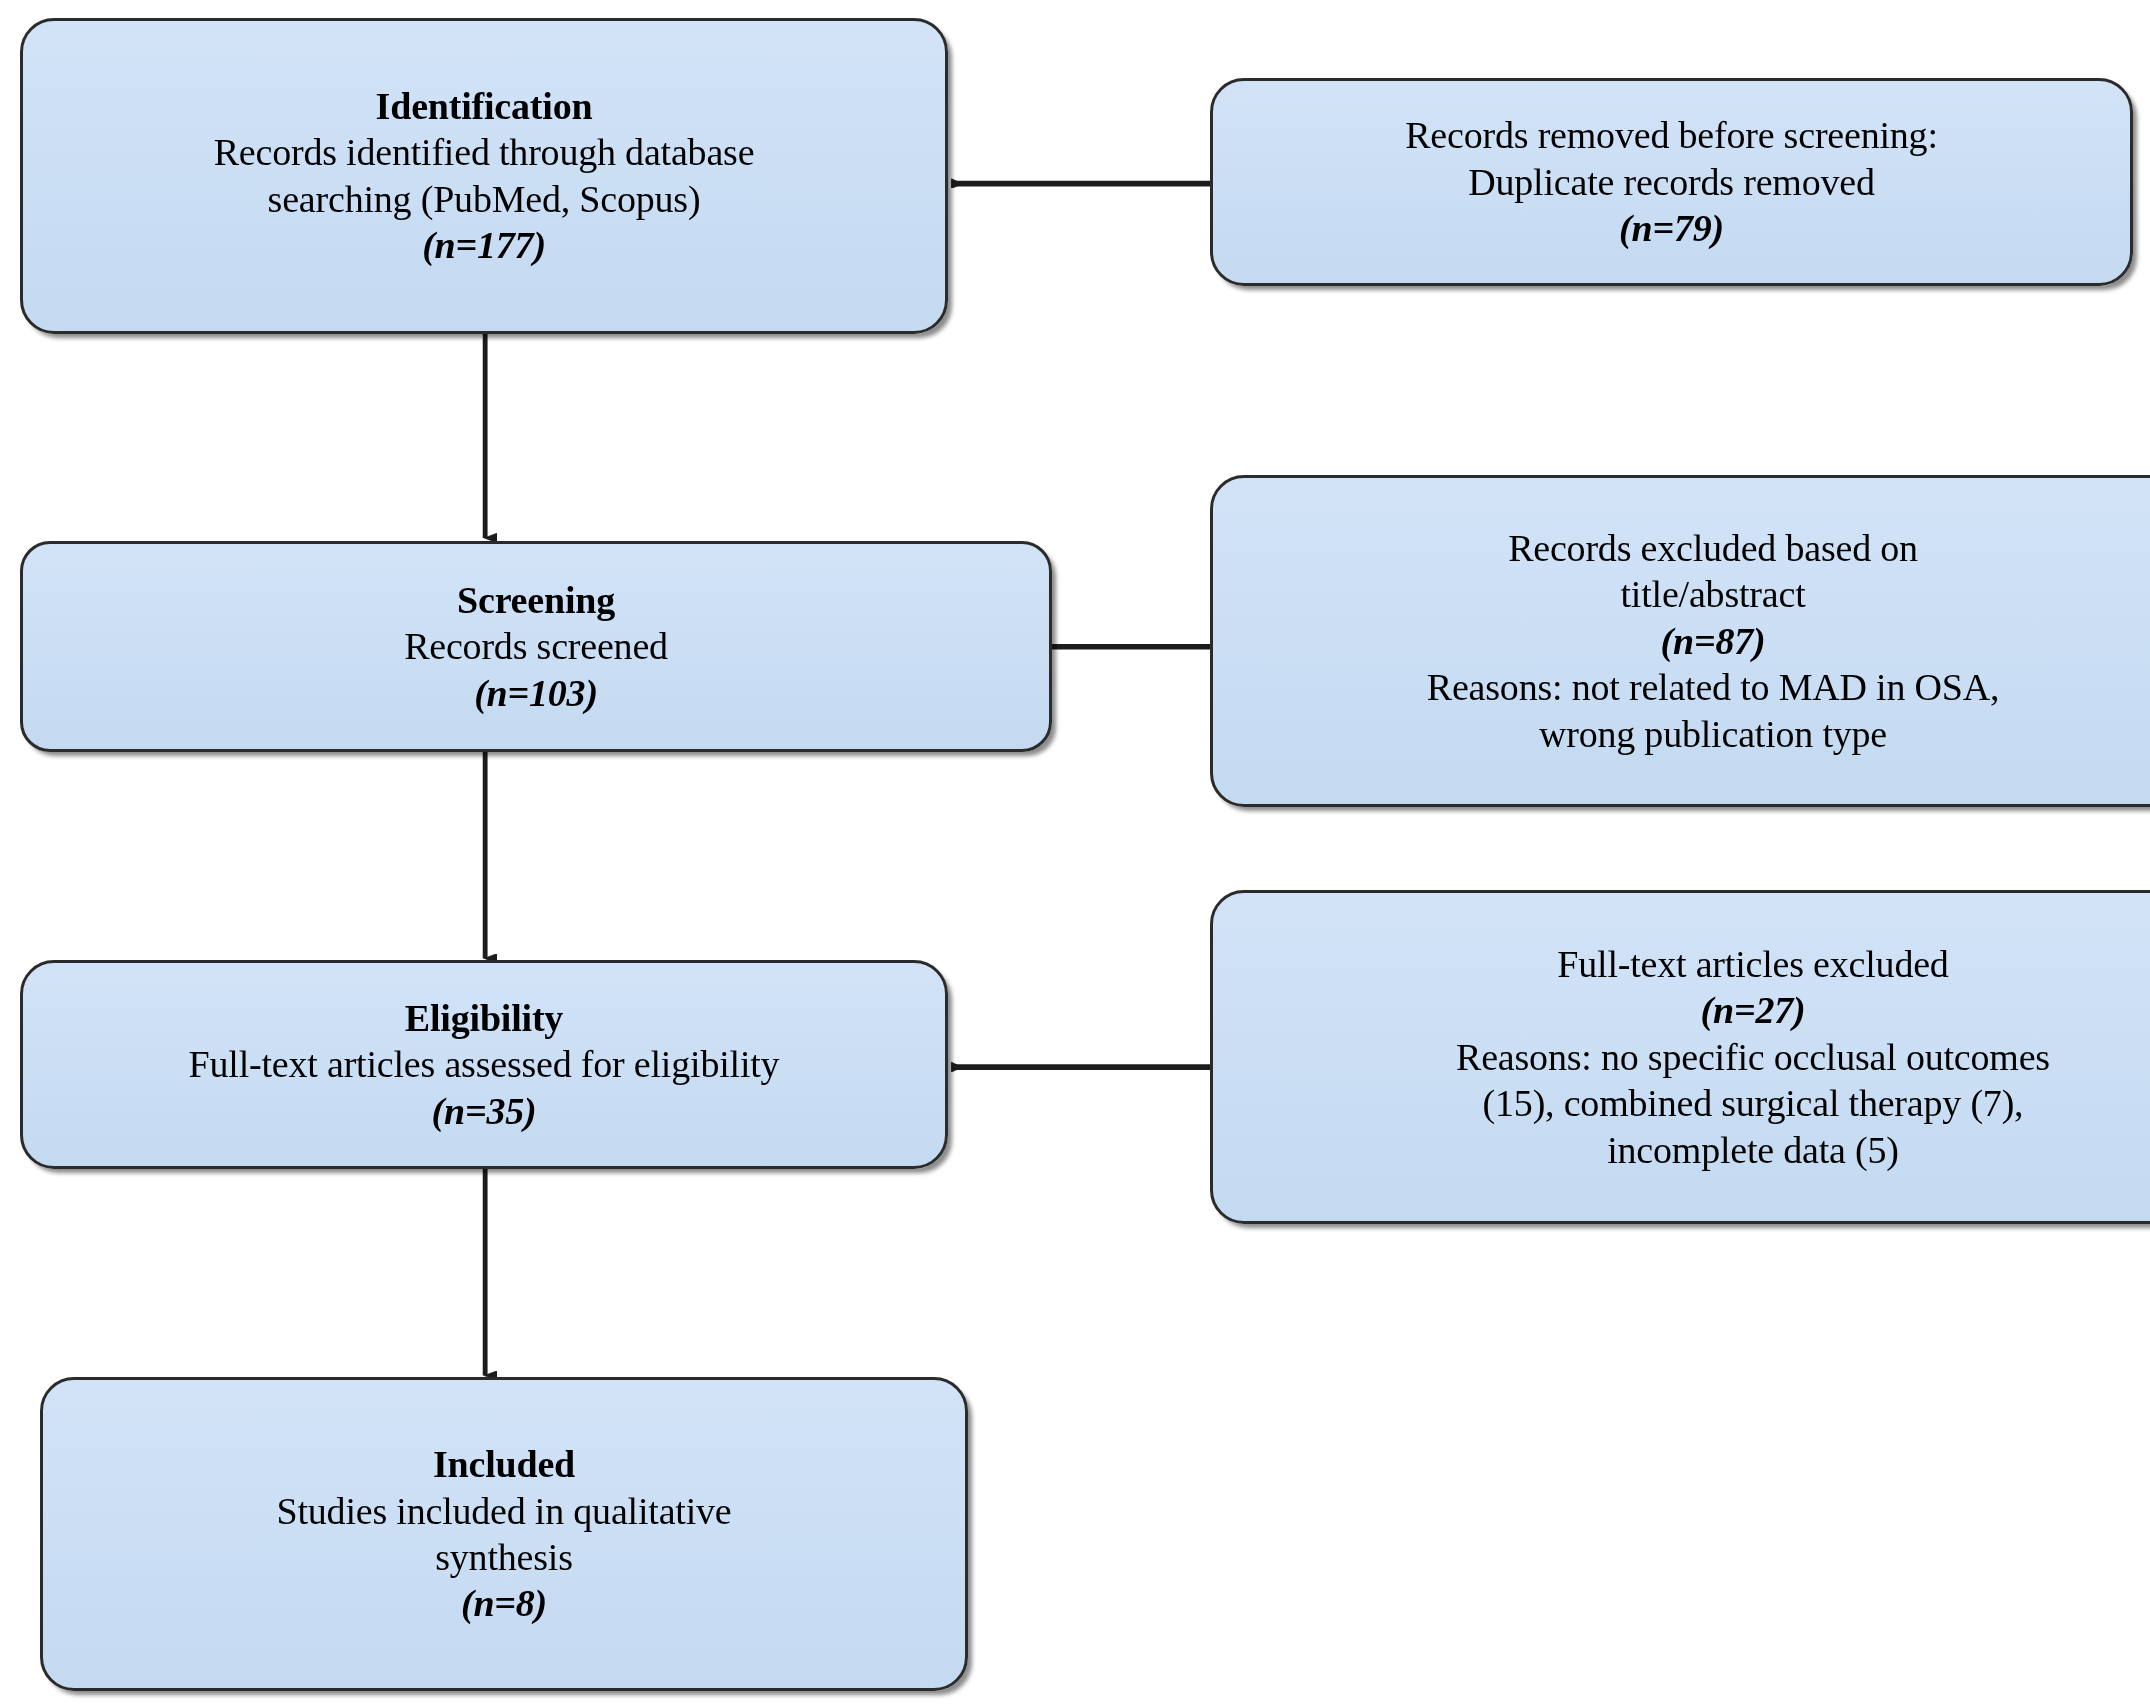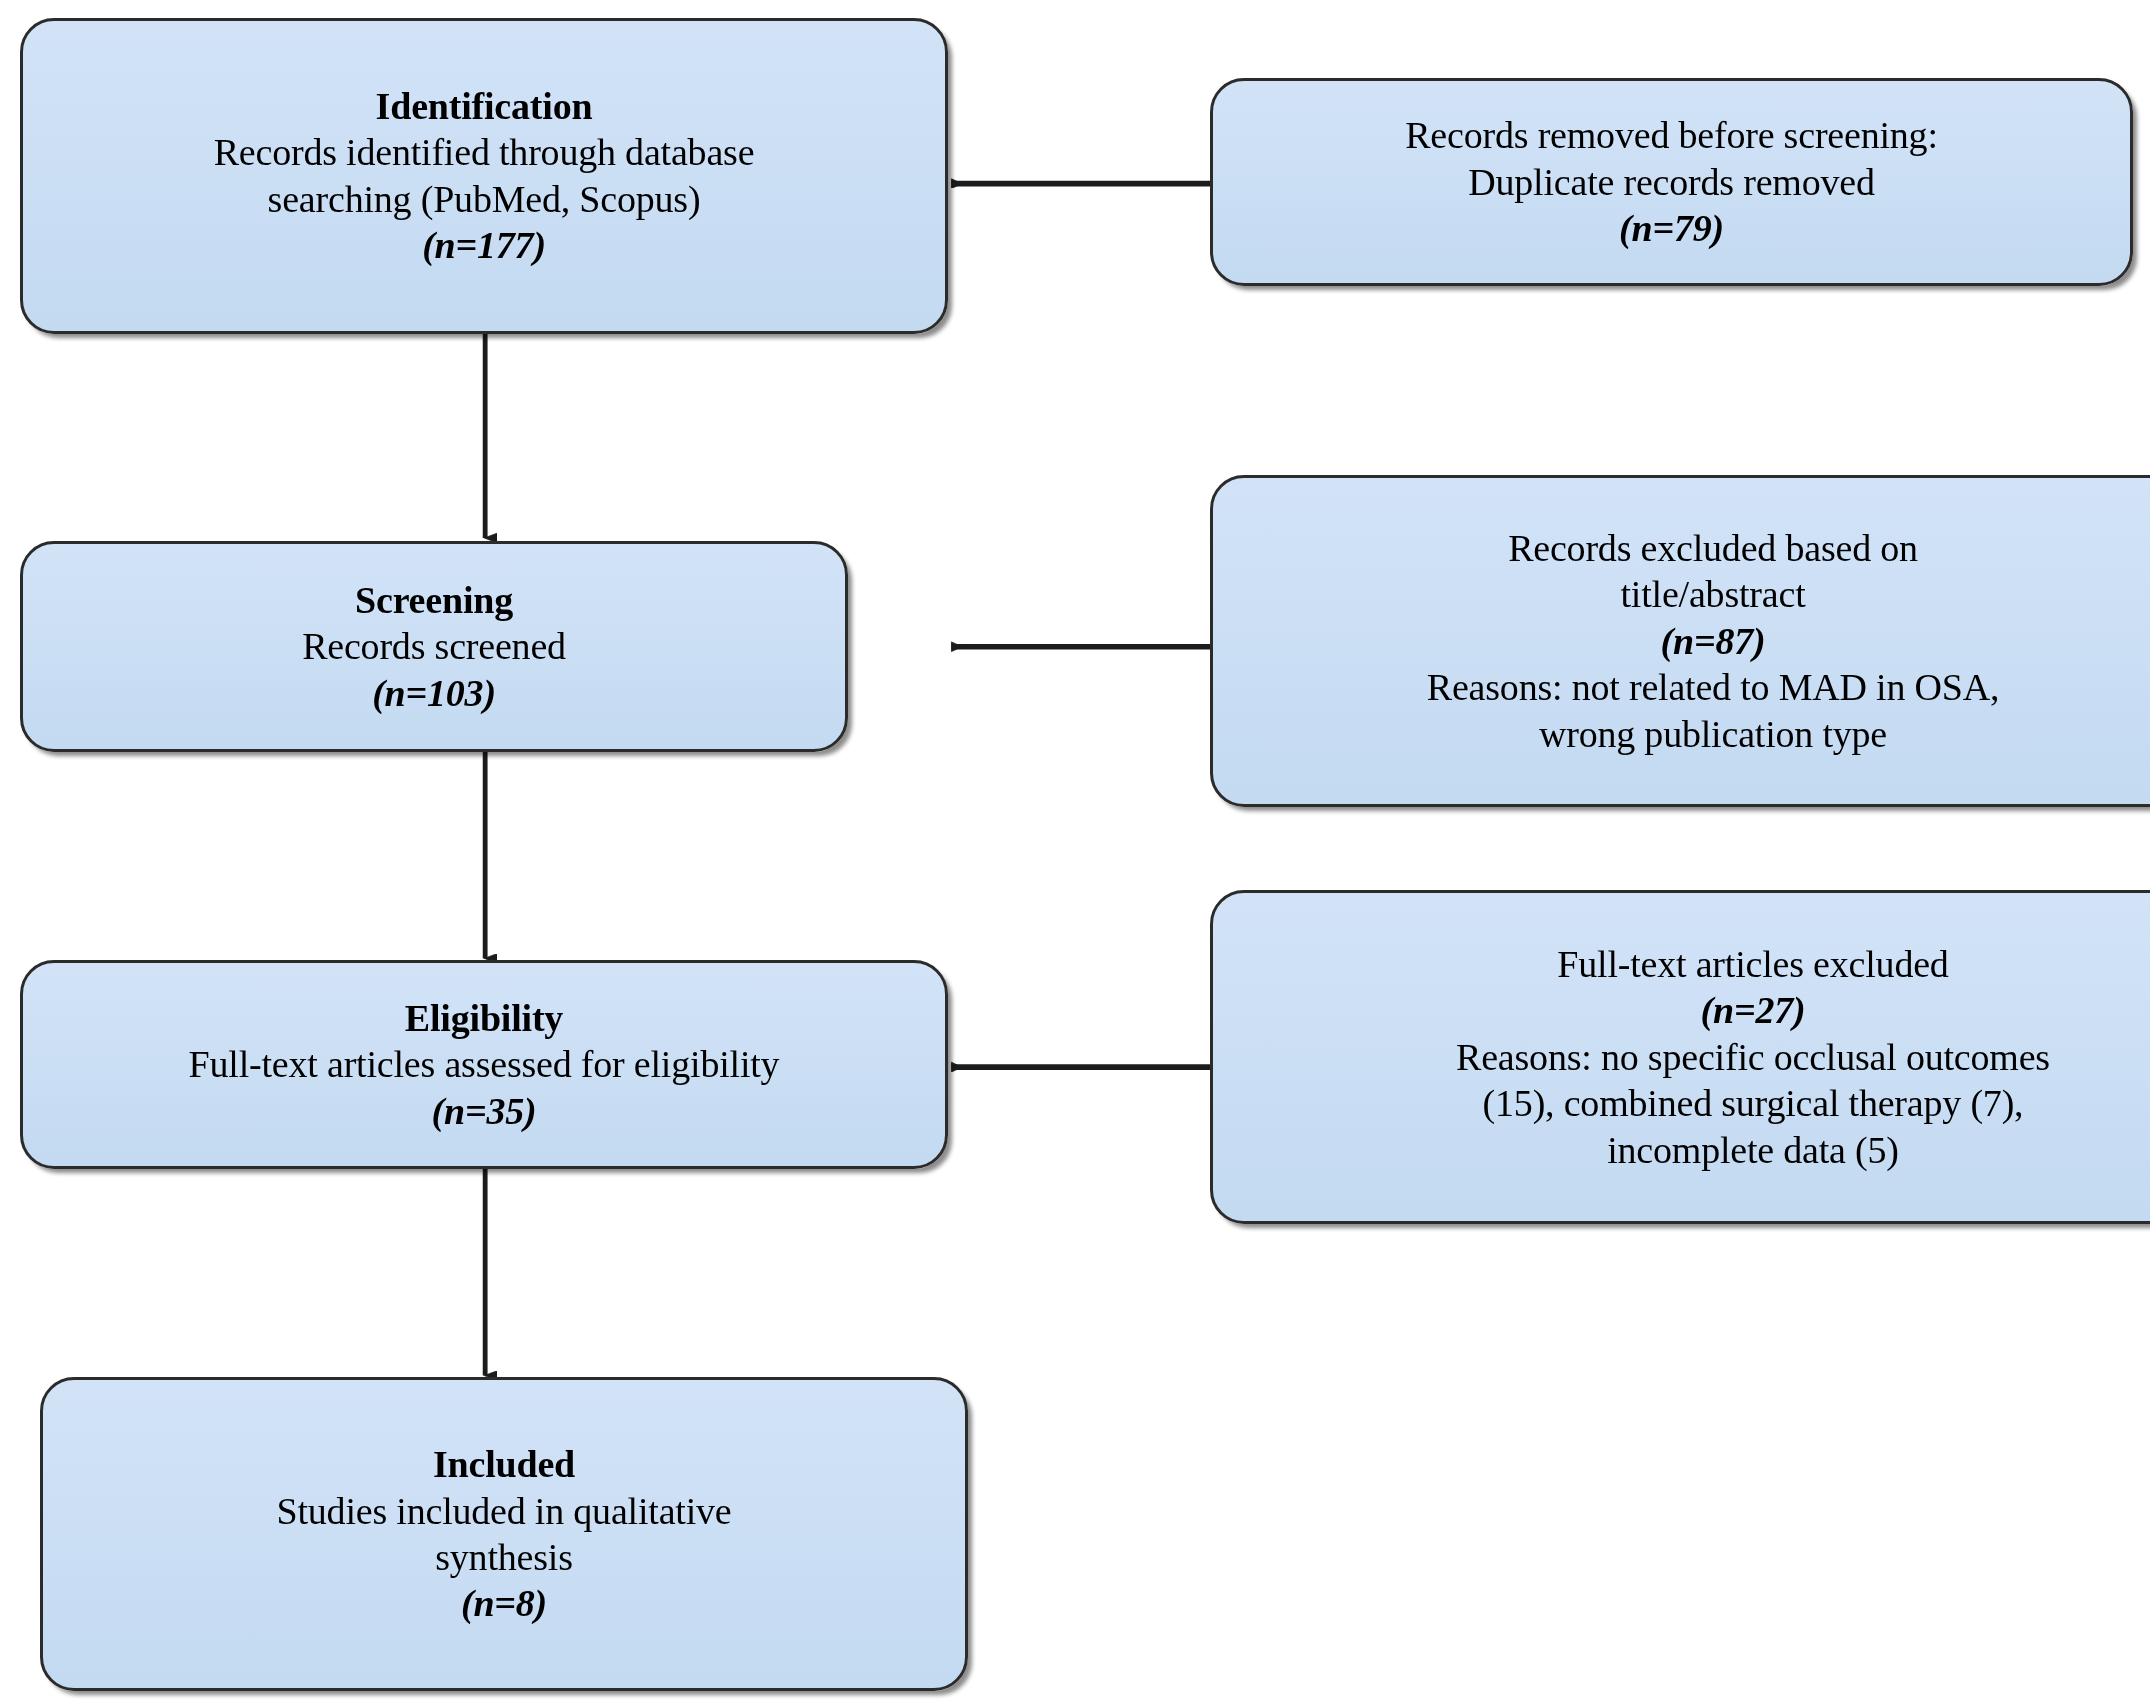--- a/index.html
+++ b/index.html
@@ -91,21 +91,21 @@
     <line x1="1502" y1="1325" x2="1181" y2="1325" stroke-width="7" marker-end="url(#arrow-left)"></line>
   </svg>
 
   <div class="flow-box" style="left:20px; top:17.7px; width:928px; height:316px;">
     <span class="line head">Identification</span>
     <span class="line">Records identified through database</span>
     <span class="line">searching (PubMed, Scopus)</span>
     <span class="line count">(n=177)</span>
   </div>
 
-  <div class="flow-box" style="left:20px; top:541px; width:828px; height:211px;">
+  <div class="flow-box" style="left:20px; top:541px; width:1032px; height:211px;border-radius:30px;">
     <span class="line head">Screening</span>
     <span class="line">Records screened</span>
     <span class="line count">(n=103)</span>
   </div>
 
   <div class="flow-box" style="left:20px; top:960px; width:928px; height:209px;">
     <span class="line head">Eligibility</span>
     <span class="line">Full-text articles assessed for eligibility</span>
     <span class="line count">(n=35)</span>
   </div>

